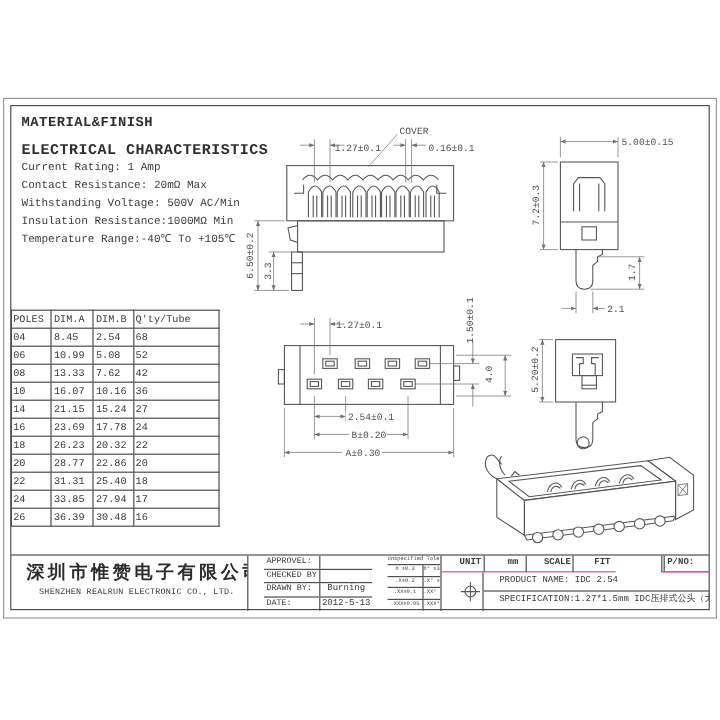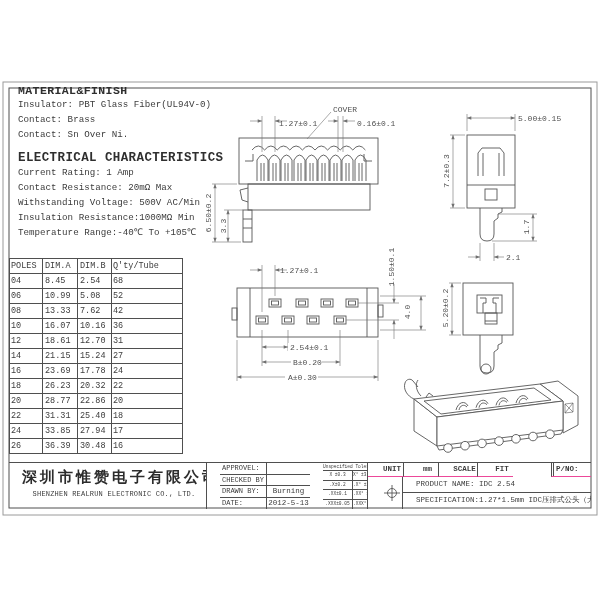--- a/index.html
+++ b/index.html
@@ -2,21 +2,21 @@
 <html><head>
 <meta charset="utf-8">
 <style>
   html,body{margin:0;padding:0;background:#ffffff;}
   .sheet{position:relative;width:600px;height:600px;background:#ffffff;overflow:hidden;
          font-family:"Liberation Mono","DejaVu Sans Mono",monospace;color:#3c3c3c;}
   .abs{position:absolute;}
   svg text{font-family:"Liberation Mono","DejaVu Sans Mono",monospace;font-size:8px;fill:#4f4f4f;}
 
   
-  .notes{left:18px;top:84px;width:225px;}
+  .notes{left:18px;top:96px;width:225px;}
   .sec-title{font-weight:bold;font-size:11.5px;letter-spacing:.4px;color:#2f2f2f;}
   .sec-title.big{font-size:12.5px;margin-top:9px;}
   .note-lines div{font-size:9.2px;line-height:15px;white-space:nowrap;color:#3c3c3c;}
 
   
   table.poles{left:9px;top:258px;border-collapse:collapse;table-layout:fixed;}
   table.poles th,table.poles td{border:1px solid #4f4f4f;font-size:8.5px;font-weight:normal;
       height:14px;padding:0 1px;text-align:left;white-space:nowrap;overflow:hidden;}
   table.poles .c1{width:30px;} table.poles .c2{width:31px;text-align:left;padding-left:2px;}
   table.poles .c3{width:30px;text-align:left;padding-left:2px;} table.poles .c4{width:68px;}
@@ -205,25 +205,20 @@
       <path d="M496,405.4 c2,-8 9,-10 12,-4 M499,405.4 c1,-5 5,-6 8,-3"></path>
       <path d="M516,403.1 c2,-8 9,-10 12,-4 M519,403.1 c1,-5 5,-6 8,-3"></path>
       <path d="M414,399 C407,396 403,389 405,383 C406,379 411,378 413,381 L418,387"></path>
       <path d="M421,396 C416,391 415,384 418,380"></path>
       <path d="M426,397 l3,-4 l4,3"></path>
     </g>
   </svg>
 
   <div class="abs notes">
     <div class="sec-title">MATERIAL&amp;FINISH</div>
-    <div class="note-lines">
-        <div>Insulator: PBT Glass Fiber(UL94V-0)</div>
-        <div>Contact: Brass</div>
-        <div>Contact: Sn Over Ni.</div>
-      </div>
     <div class="sec-title big">ELECTRICAL CHARACTERISTICS</div>
     <div class="note-lines">
         <div>Current Rating: 1 Amp</div>
         <div>Contact Resistance: 20mΩ Max</div>
         <div>Withstanding Voltage: 500V AC/Min</div>
         <div>Insulation Resistance:1000MΩ Min</div>
         <div>Temperature Range:-40℃ To +105℃</div>
       </div>
   </div>
 
@@ -253,26 +248,20 @@
           <td class="c1">08</td>
           <td class="c2">13.33</td>
           <td class="c3">7.62</td>
           <td class="c4">42</td>
         </tr>
         <tr>
           <td class="c1">10</td>
           <td class="c2">16.07</td>
           <td class="c3">10.16</td>
           <td class="c4">36</td>
-        </tr>
-        <tr>
-          <td class="c1">12</td>
-          <td class="c2">18.61</td>
-          <td class="c3">12.70</td>
-          <td class="c4">31</td>
         </tr>
         <tr>
           <td class="c1">14</td>
           <td class="c2">21.15</td>
           <td class="c3">15.24</td>
           <td class="c4">27</td>
         </tr>
         <tr>
           <td class="c1">16</td>
           <td class="c2">23.69</td>

